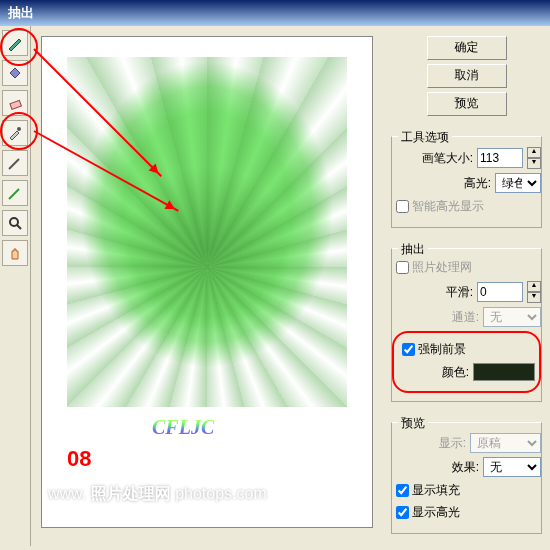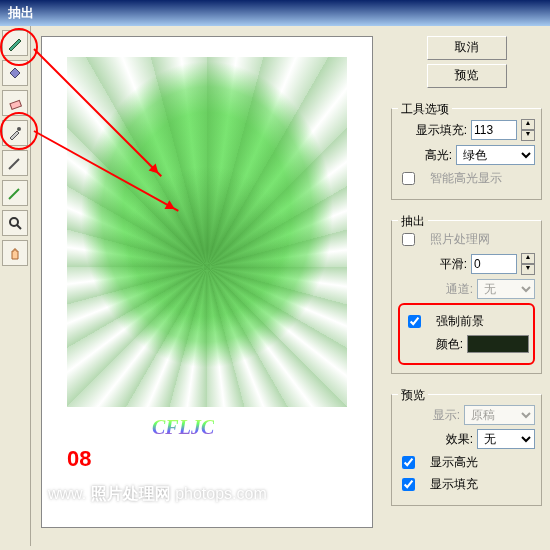--- a/index.html
+++ b/index.html
@@ -12,30 +12,30 @@
 .canvas{width:330px;height:490px;background:#fff;border:1px solid #888;position:relative;overflow:hidden}
 .img{position:absolute;top:20px;left:25px;width:280px;height:350px;background:radial-gradient(ellipse 140px 170px at 50% 45%,rgba(115,227,106,0.95)0%,rgba(115,227,106,0.95)60%,rgba(115,227,106,0.7)75%,transparent 90%);border-radius:50% 45% 48% 46%/55% 50% 48% 45%}
 .hair{position:absolute;width:100%;height:100%;background:radial-gradient(circle at 50% 55%,rgba(60,140,50,0.6)0%,transparent 35%),repeating-conic-gradient(from 0deg at 50% 60%,rgba(70,160,60,0.4)0deg,transparent 8deg,rgba(70,160,60,0.3)15deg)}
 .step{position:absolute;bottom:55px;left:25px;color:red;font:bold 22px Arial}
 .wm{position:absolute;bottom:16px;left:0;color:#fff;font:16px Arial;text-shadow:0 0 3px #999;opacity:.9;padding:6px}
 .logo{position:absolute;bottom:88px;left:110px;font:bold italic 20px Georgia;background:linear-gradient(#ff6,#6f6,#66f,#f66);-webkit-background-clip:text;color:transparent}
 .arrow{position:absolute;height:2px;background:red;transform-origin:left center;z-index:4}
 .arrow::after{content:"";position:absolute;right:-1px;top:-4px;border:5px solid transparent;border-left:9px solid red}
 .panel{width:180px;padding:6px 8px;background:#ece9d8}
 .btn{display:block;width:78px;height:22px;margin:4px auto;background:#ece9d8;border:1px solid #888;border-top-color:#fff;border-left-color:#fff;text-align:center;line-height:20px;cursor:pointer}
-.group{border:1px solid #aca899;border-top-color:#fff;padding:6px 6px 8px;margin-top:20px;position:relative}
+.group{border:1px solid #aca899;border-top-color:#fff;padding:6px 0 8px;margin-top:20px;position:relative}
 .group>.gt{position:absolute;top:-8px;left:6px;background:#ece9d8;padding:0 3px}
 .row{display:flex;align-items:center;margin:4px 0;gap:4px;justify-content:flex-end}
 .row label{white-space:nowrap}
 input[type=text],select{font:12px sans-serif;border:1px solid #7f9db9;height:18px;padding:0 2px;background:#fff}
 select{height:20px}
 .spin{width:40px}
-.chk{display:flex;align-items:center;gap:12px;margin:3px 0}
+.chk{display:flex;align-items:center;gap:0;margin:3px 0}
 .swatch{width:60px;height:16px;border:1px solid #888;background:#1a2815;display:inline-block}
-.forcebox{border:2px solid red;border-radius:6px;padding:4px 4px 6px;margin-top:4px}
+.forcebox{border:2px solid red;border-radius:16px;padding:4px 4px 6px;margin-top:4px}
 .spinbtns{display:inline-flex;flex-direction:column;width:14px}
 .spinbtns span{height:9px;border:1px solid #888;background:#ece9d8;font-size:7px;line-height:6px;text-align:center}
 .dis{color:#999}
 </style>
 </head>
 <body>
 
 <div class="titlebar">抽出</div>
 <div class="main">
  <div class="toolbar">
@@ -92,36 +92,37 @@
    <div class="img">
           <div class="hair"></div>
         </div>
    <div class="logo">CFLJC</div>
    <div class="step">08</div>
    <div class="wm"><span>www.</span> <b>照片处理网</b> <span>photops.com</span></div>
   </div>
  </div>
 
  <div class="panel">
+  <div class="btn">确定</div>
   <div class="btn">取消</div>
   <div class="btn">预览</div>
 
   <div class="group">
    <span class="gt">工具选项</span>
    <div class="row">
-          <label>显示填充:</label>
+          <label>画笔大小:</label>
           <input class="spin" type="text" value="113" style="">
           <span class="spinbtns">
             <span>▲</span>
             <span>▼</span>
           </span>
         </div>
    <div class="row">
           <label>高光:</label>
-          <select style="width:79px"><option>绿色</option></select>
+          <select style="width:46px"><option>绿色</option></select>
         </div>
    <div class="chk">
           <input type="checkbox" style="">
           <label class="dis">智能高光显示</label>
         </div>
   </div>
 
   <div class="group">
    <span class="gt">抽出</span>
    <div class="chk">
@@ -157,21 +158,21 @@
    <div class="row">
           <label class="dis">显示:</label>
           <select disabled="" style="width:71px"><option>原稿</option></select>
         </div>
    <div class="row">
           <label>效果:</label>
           <select style="width:58px"><option>无</option></select>
         </div>
    <div class="chk">
           <input type="checkbox" checked="" style="">
-          <label>显示高光</label>
+          <label>显示填充</label>
         </div>
    <div class="chk">
           <input type="checkbox" checked="" style="">
-          <label>显示填充</label>
+          <label>显示高光</label>
         </div>
   </div>
  </div>
 </div>
 
 </body></html>

